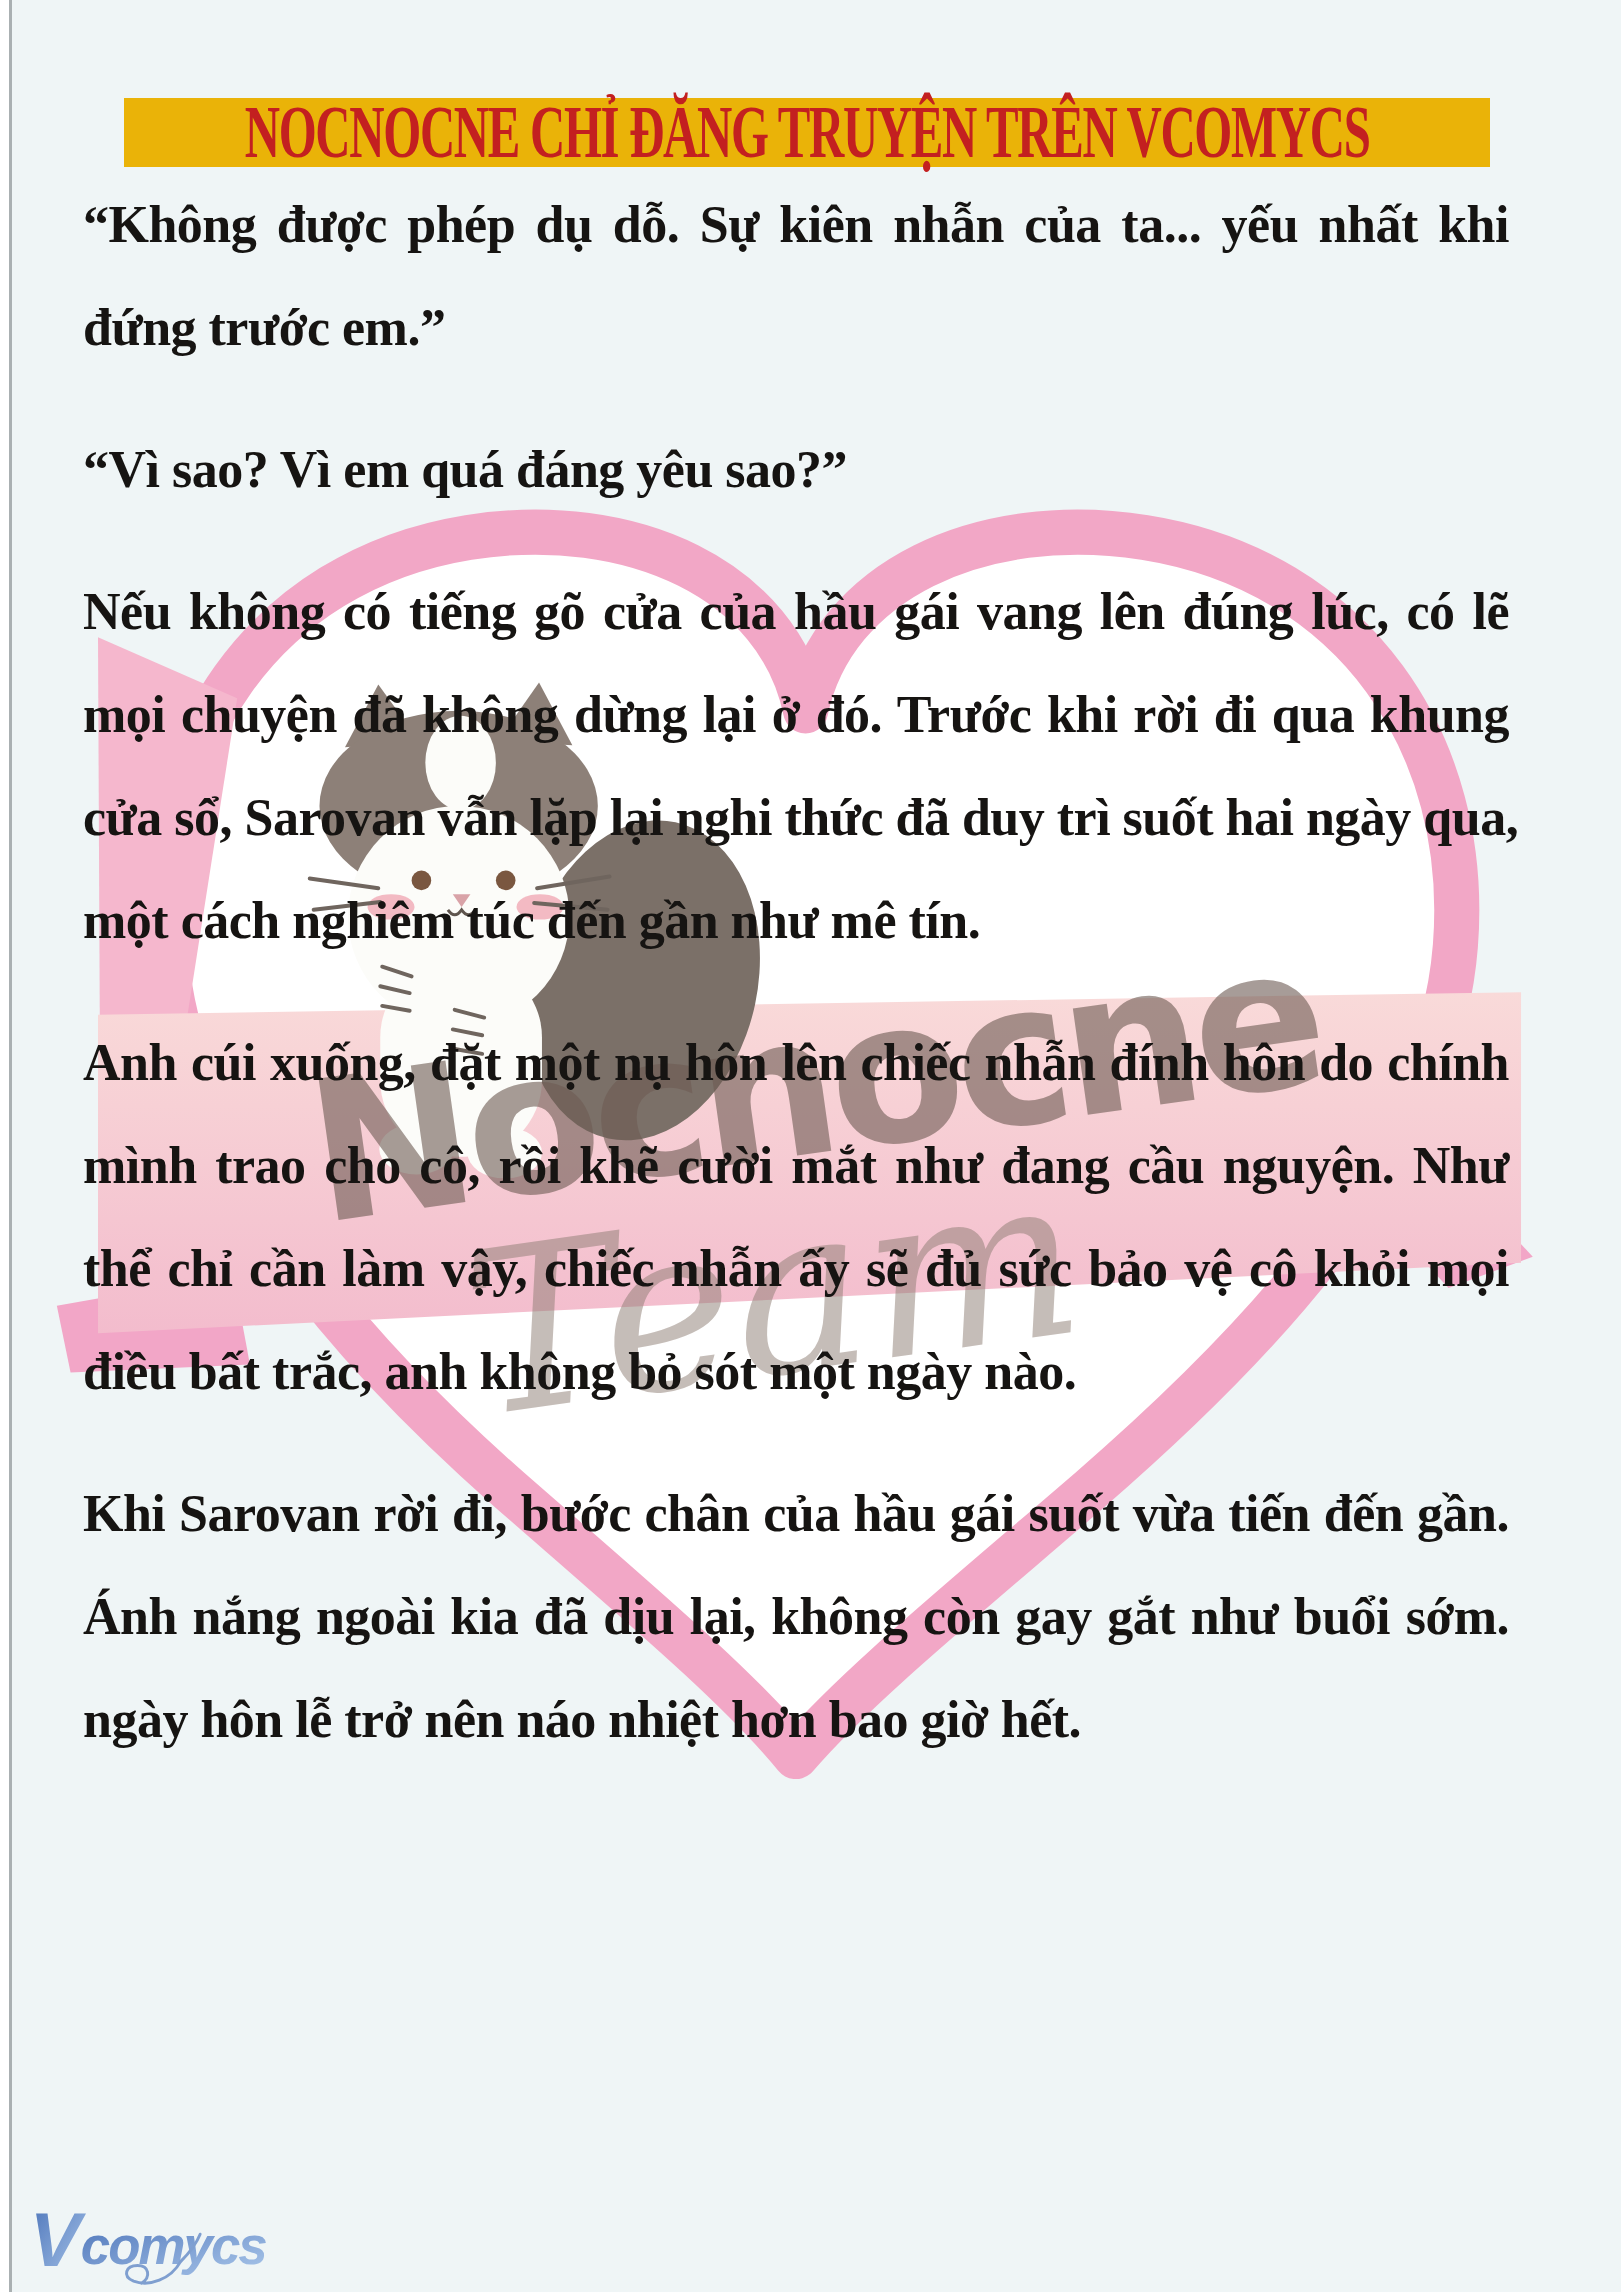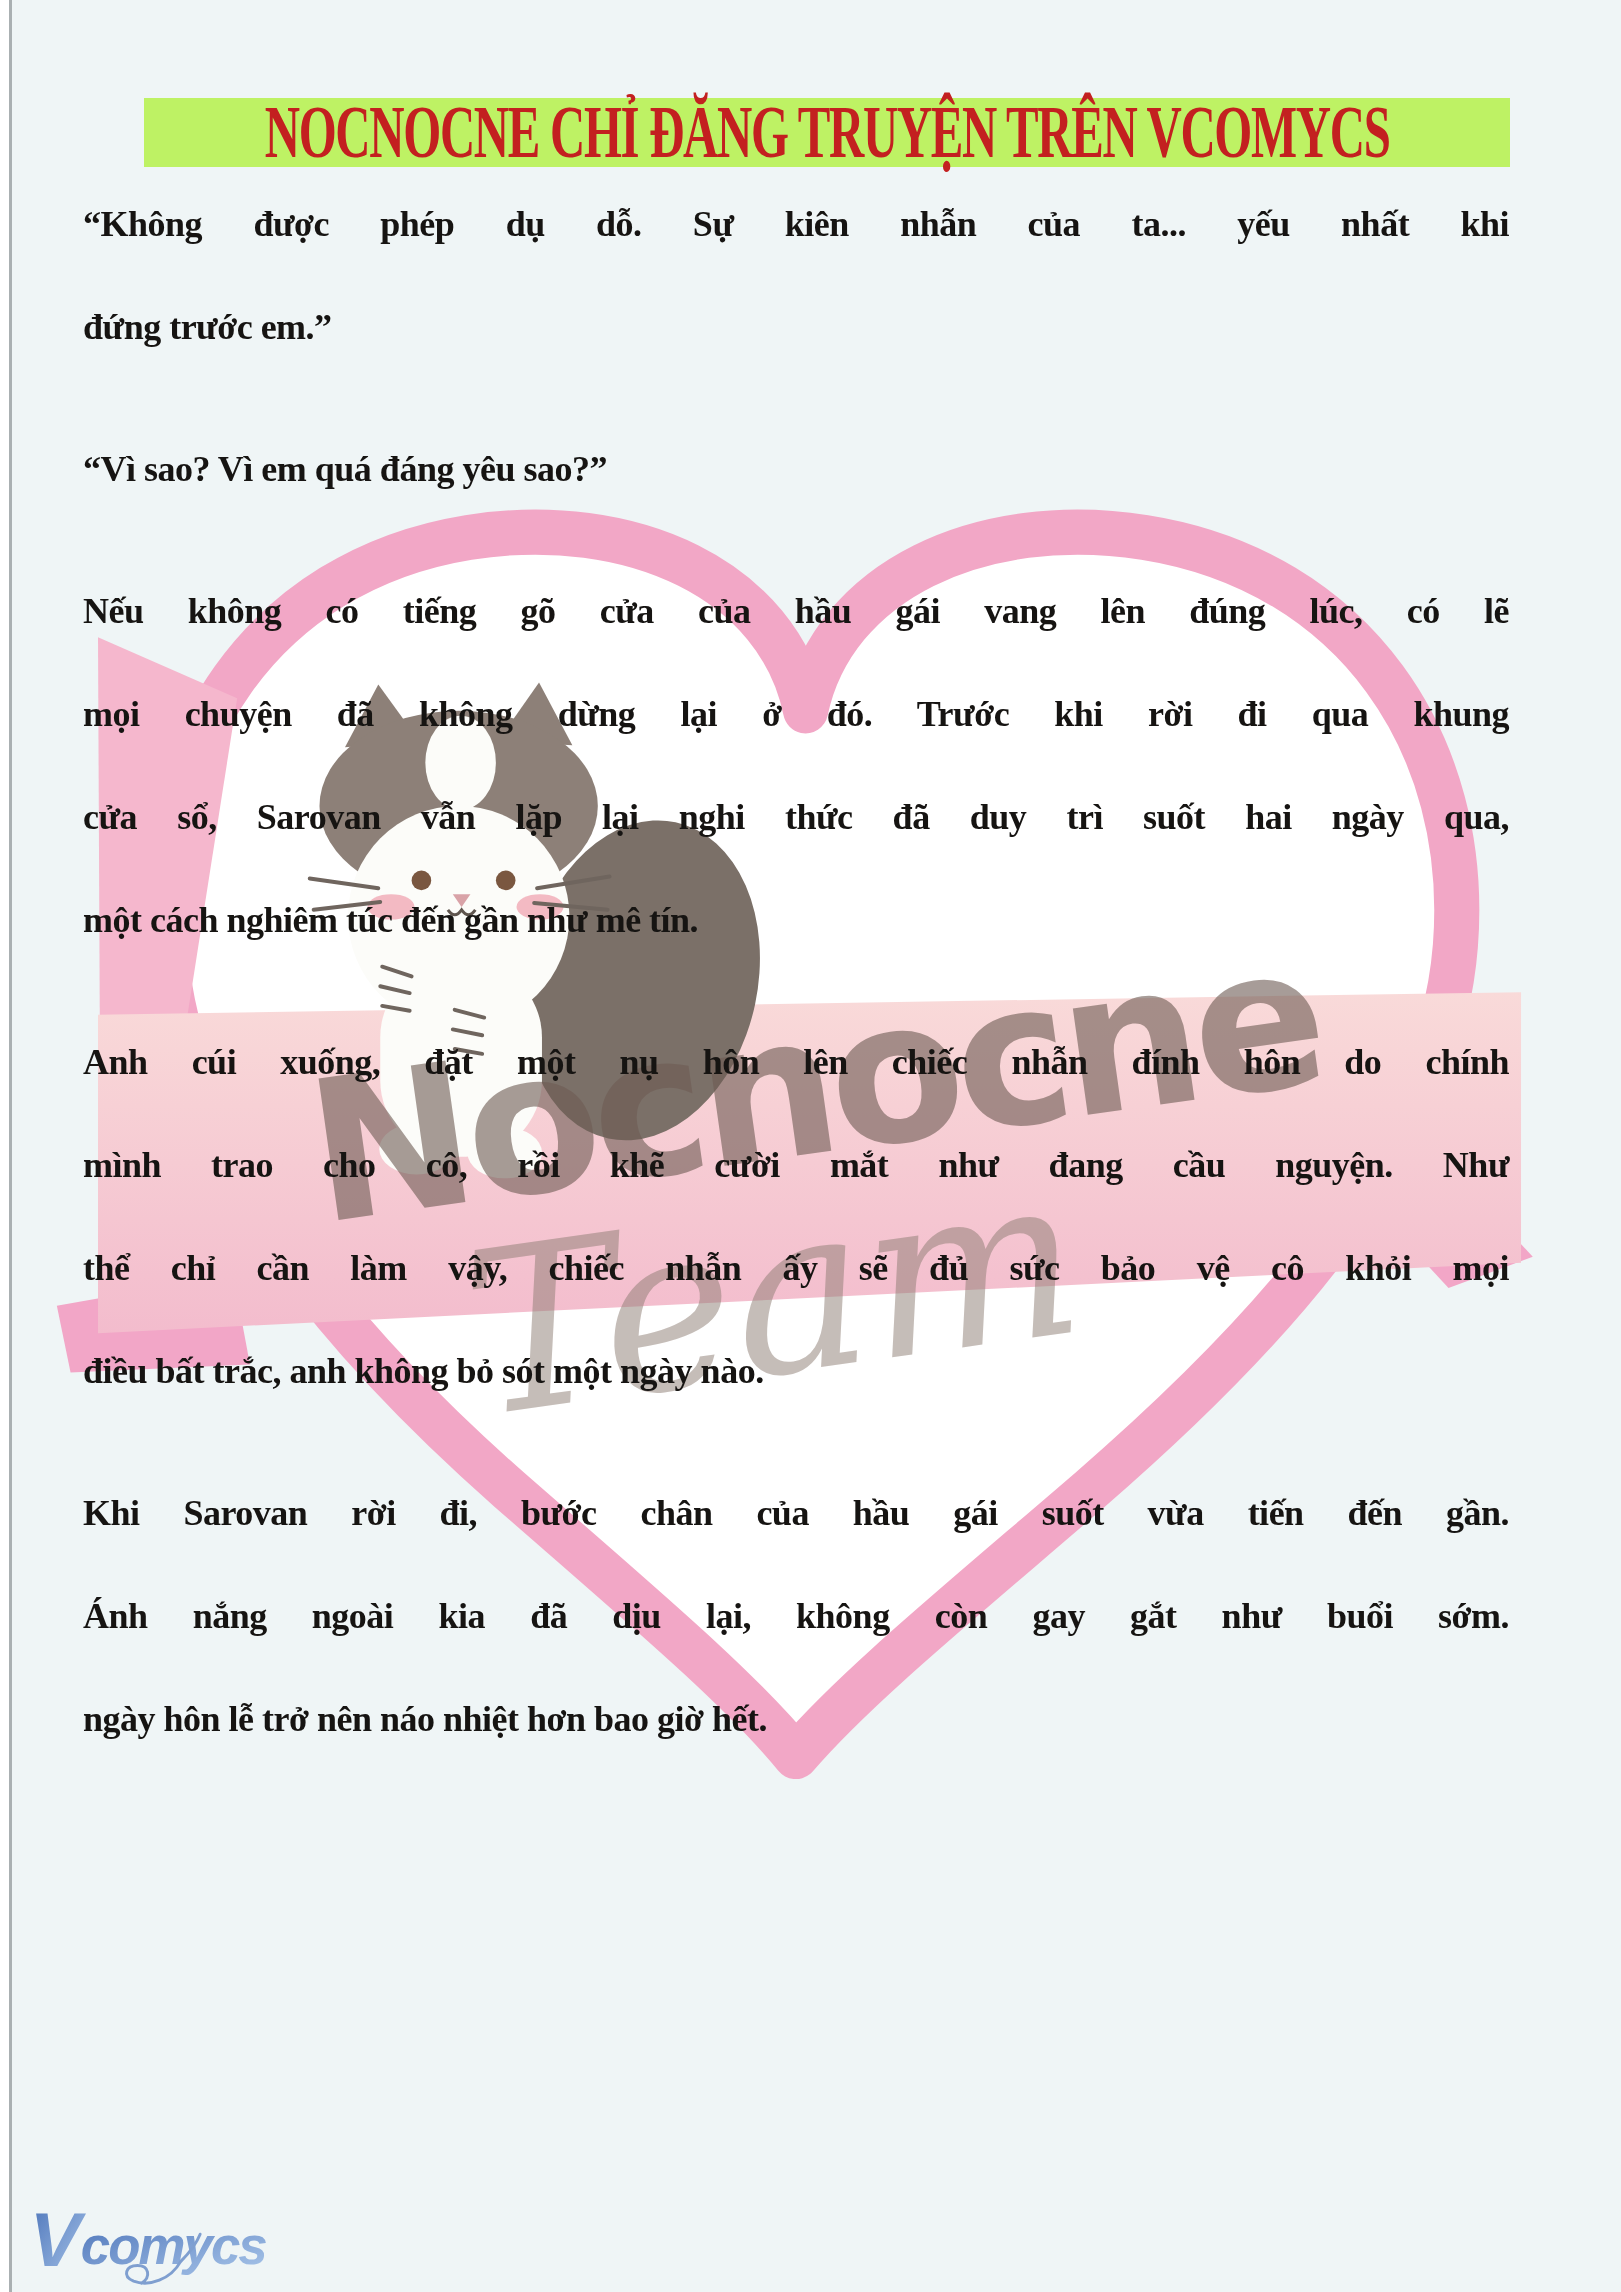--- a/index.html
+++ b/index.html
@@ -12,42 +12,42 @@
   }
   
   #scan-strip{position:absolute;left:0;top:0;width:8.8px;height:100%;background:#ffffff;}
   #scan-edge{position:absolute;left:8.8px;top:0;width:2.9px;height:100%;background:#aab0b2;}
 
   
   #watermark{position:absolute;left:0;top:0;width:1621px;height:2293px;pointer-events:none;}
 
   
   #header-banner{
-    position:absolute;left:144px;top:98px;width:1366px;height:69px;
-    background:#bef264;
+    position:absolute;left:124px;top:98px;width:1366px;height:69px;
+    background:#eab308;
     display:flex;align-items:center;justify-content:center;
     overflow:visible;
   }
   #header-title{
     font-weight:700;font-size:74px;line-height:69px;color:#c32020;
     white-space:nowrap;display:inline-block;
     transform:scaleX(0.66);transform-origin:center center;
     letter-spacing:-2px;
   }
 
   
   #story-text{
     position:absolute;left:83px;top:0;width:1426px;padding-top:173px;
     color:#161412;
   }
   .paragraph{margin:0 0 39px 0;}
   .paragraph:last-child{margin-bottom:0;}
   .line{
     height:103px;line-height:103px;
-    font-size:36px;font-weight:700;letter-spacing:-0.5px;
+    font-size:52px;font-weight:700;letter-spacing:-0.5px;
     text-align:justify;text-align-last:justify;
     white-space:nowrap;
   }
   .line.short{text-align-last:left;}
 
   
   #vcomycs-logo{position:absolute;left:23.5px;top:2197px;width:274px;height:94px;}
 </style>
 </head>
 <body>

